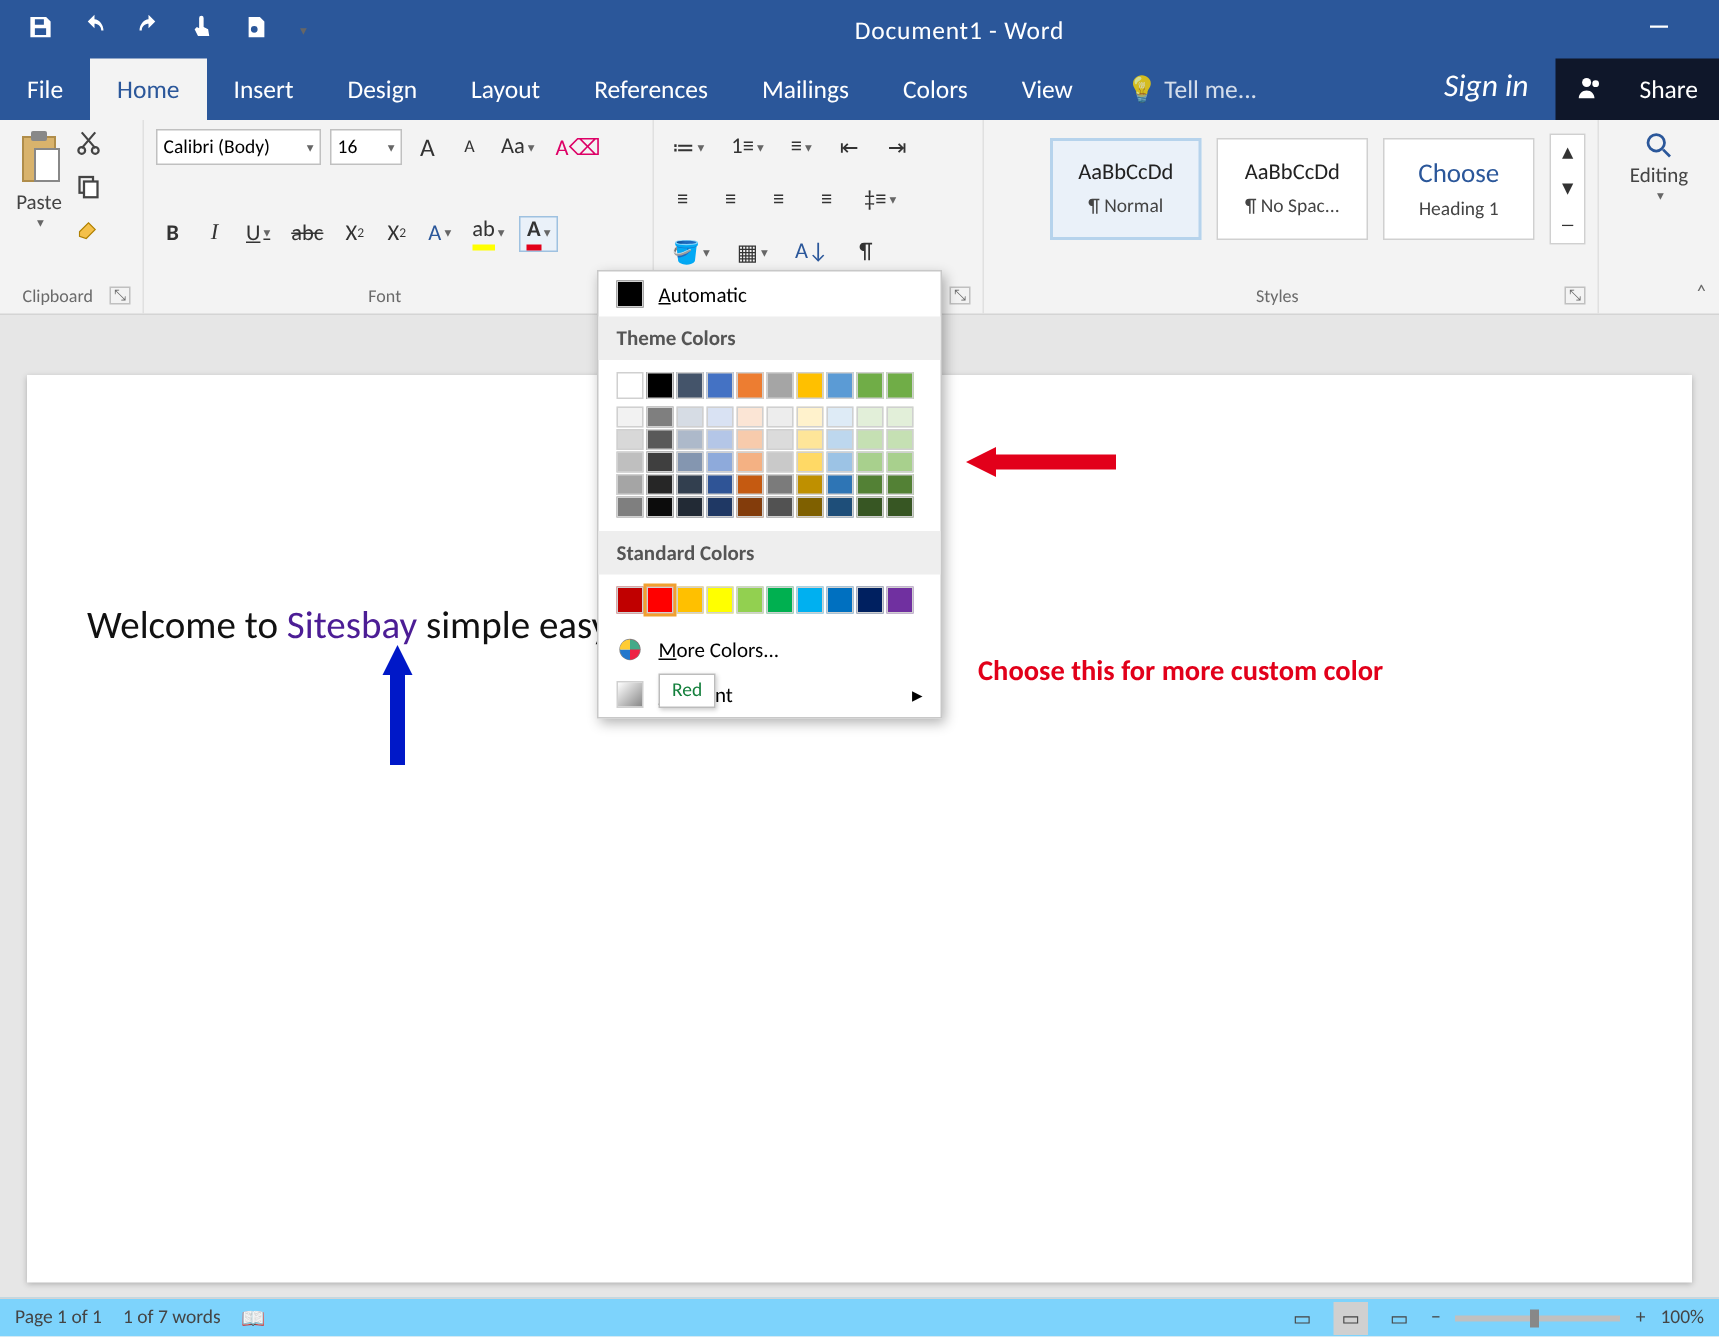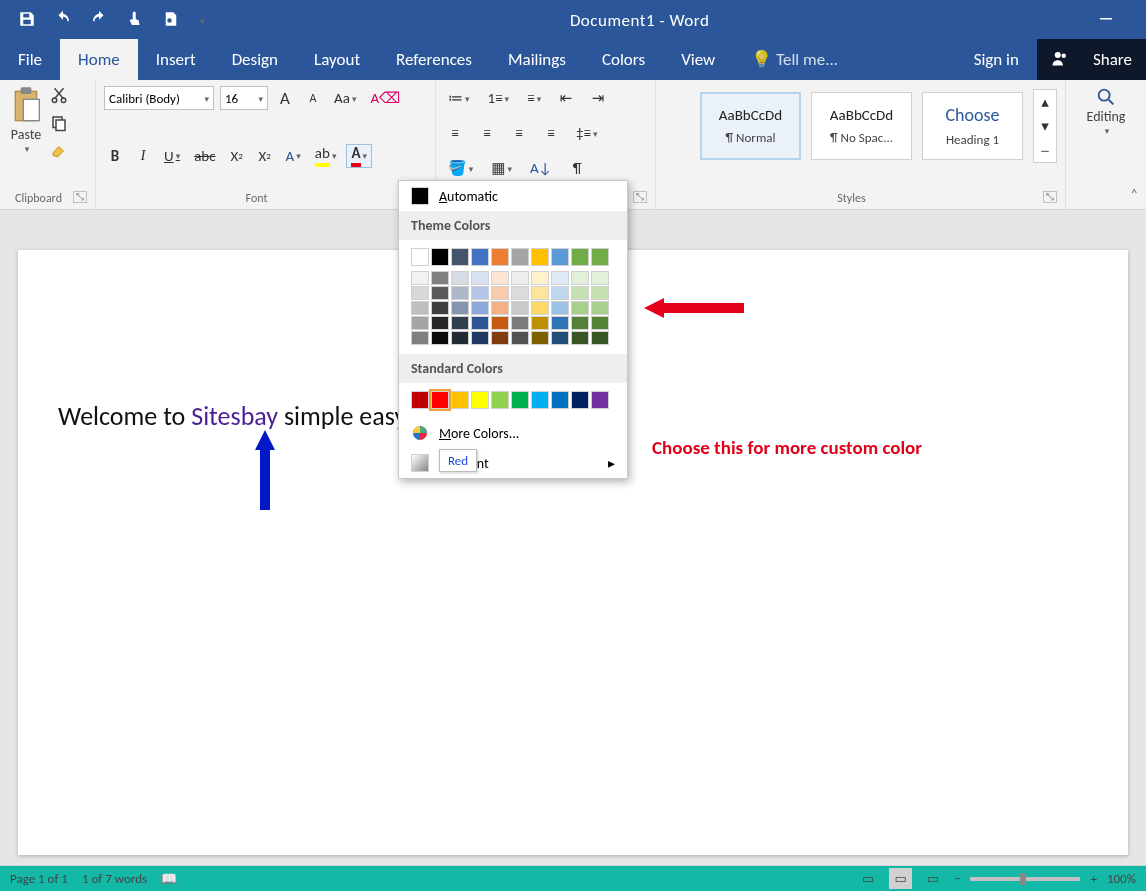--- a/index.html
+++ b/index.html
@@ -5,21 +5,21 @@
 * { box-sizing: border-box; margin: 0; padding: 0; }
 body { font-family: "Segoe UI", Calibri, sans-serif; width: 1146px; height: 891px; background: #e6e6e6; overflow: hidden; position: relative; }
 .titlebar { background: #2b579a; height: 40px; display: flex; align-items: center; color: #fff; padding: 0 8px; font-size: 13px; }
 .titlebar .qat { display: flex; gap: 18px; align-items: center; padding-left: 10px; }
 .titlebar .qat svg, .titlebar svg { width: 18px; height: 18px; fill: #fff; }
 .titlebar .docname { flex: 1; text-align: center; font-size: 17px; letter-spacing: .5px; }
 .titlebar .right { display: flex; align-items: center; gap: 22px; font-size: 12px; flex-direction: column; }
 .tabs { background: #2b579a; height: 40px; display: flex; align-items: flex-end; color: #fff; }
 .tab { padding: 10px 18px 10px; font-size: 17px; cursor: pointer; }
 .tab.active { background: #f3f3f3; color: #2b579a; }
-.tabs .signin { margin-left: auto; padding: 10px 18px; font-size: 17px; }
+.tabs .signin { margin-left: auto; padding: 10px 18px; font-size: 21px; font-style: italic; }
 .tabs .share { background: #0f172a; padding: 10px 14px; font-size: 17px; display: flex; align-items: flex-start; gap: 24px; }
 .ribbon { background: #f3f3f3; border-bottom: 1px solid #d4d4d4; height: 130px; display: flex; position: relative; }
 .group { border-right: 1px solid #e0e0e0; padding: 6px 8px 2px; display: flex; flex-direction: column; justify-content: space-between; position: relative; }
 .group .glabel { font-size: 12px; color: #6a6a6a; text-align: center; padding: 4px 0 2px; }
 .group .glabel .dlg { float: right; color:#6a6a6a; font-size:10px; border:1px solid #c0c0c0; padding:0 2px; line-height:10px; margin-left:4px;}
 .clipgrp { width: 96px; }
 .clipgrp .top { display: flex; gap: 6px; }
 .paste { display: flex; flex-direction: column; align-items: center; color:#444; font-size:14px;}
 .paste svg { width: 36px; height: 40px; }
 .clipicons { display: flex; flex-direction: column; gap: 6px; }
@@ -37,36 +37,36 @@
 .stylecard.sel { border:2px solid #b6d3ec; background:#eaf1f9;}
 .stylecard .prev { font-size:15px; color:#222; margin-bottom:6px; }
 .stylecard.h1 .prev { color:#2b579a; font-size:18px;}
 .editgrp { width:80px; text-align:center; border-right:none;}
 .editgrp .inner{display:flex;flex-direction:column;align-items:center;color:#444;font-size:14px;}
 .collapse { position:absolute; right:8px; bottom:6px; color:#6a6a6a; font-size:14px;}
 .docarea { background:#e6e6e6; height: 655px; position:relative; padding-top:40px; display:flex; justify-content:center;}
 .page { background:#fff; width:1110px; height:605px; box-shadow:0 1px 4px rgba(0,0,0,.25); position:relative; padding:150px 40px 0 40px;}
 .doctext { font-size:26px; color:#111; font-family:Calibri, sans-serif;}
 .doctext .red { color:#4c1d95; }
-.statusbar { position:absolute; left:0; right:0; bottom:0; height:26px; background:#14b8a6; border-top:1px solid #d4d4d4; display:flex; align-items:center; font-size:13px; color:#444; padding:0 10px; gap:14px;}
+.statusbar { position:absolute; left:0; right:0; bottom:0; height:26px; background:#7dd3fc; border-top:1px solid #d4d4d4; display:flex; align-items:center; font-size:13px; color:#444; padding:0 10px; gap:14px;}
 .statusbar .right { margin-left:auto; display:flex; align-items:center; gap:10px;}
 .viewbtn { border:1px solid transparent; padding:2px 4px; }
 .viewbtn.active { background:#d0d0d0; }
 .zslider { width:110px; height:4px; background:#c0c0c0; position:relative; }
 .zslider .thumb { position:absolute; top:-4px; left:50px; width:6px; height:12px; background:#888; }
 
 .fc-popup { position:absolute; left:398px; top:180px; width:230px; background:#fff; border:1px solid #c8c8c8; box-shadow:2px 3px 8px rgba(0,0,0,.3); z-index:50; font-size:14px;}
 .fc-popup .item { display:flex; align-items:center; gap:10px; padding:6px 12px; cursor:pointer;}
 .fc-popup .hdr { background:#eee; color:#555; font-weight:600; padding:6px 12px; font-size:14px;}
 .swpad { padding:8px 12px; }
 .swrow { display:flex; gap:2px; margin-bottom:1px;}
 .sw { width:18px; height:18px; border:1px solid #d0d0d0; }
 .swlg { width:18px; height:14px; border:1px solid #d0d0d0;}
 .sw.sel { outline:2px solid #f0a030; }
-.tooltip { position:absolute; background:#fff; border:1px solid #bcbcbc; padding:3px 8px; font-size:13px; color:#1d4ed8; box-shadow:1px 1px 3px rgba(0,0,0,.2);}
+.tooltip { position:absolute; background:#fff; border:1px solid #bcbcbc; padding:3px 8px; font-size:13px; color:#15803d; box-shadow:1px 1px 3px rgba(0,0,0,.2);}
 
 .arrowR { position:absolute; }
 .arrowR svg { display:block; }
 .annot-text { position:absolute; color:#e2001a; font-weight:700; font-size:19px; }
 .arrowUp { position:absolute; }
 .caret { font-size:9px; color:#666; margin-left:2px;}
 .dundrln { text-decoration: underline; }
 </style>
 </head>
 <body>

